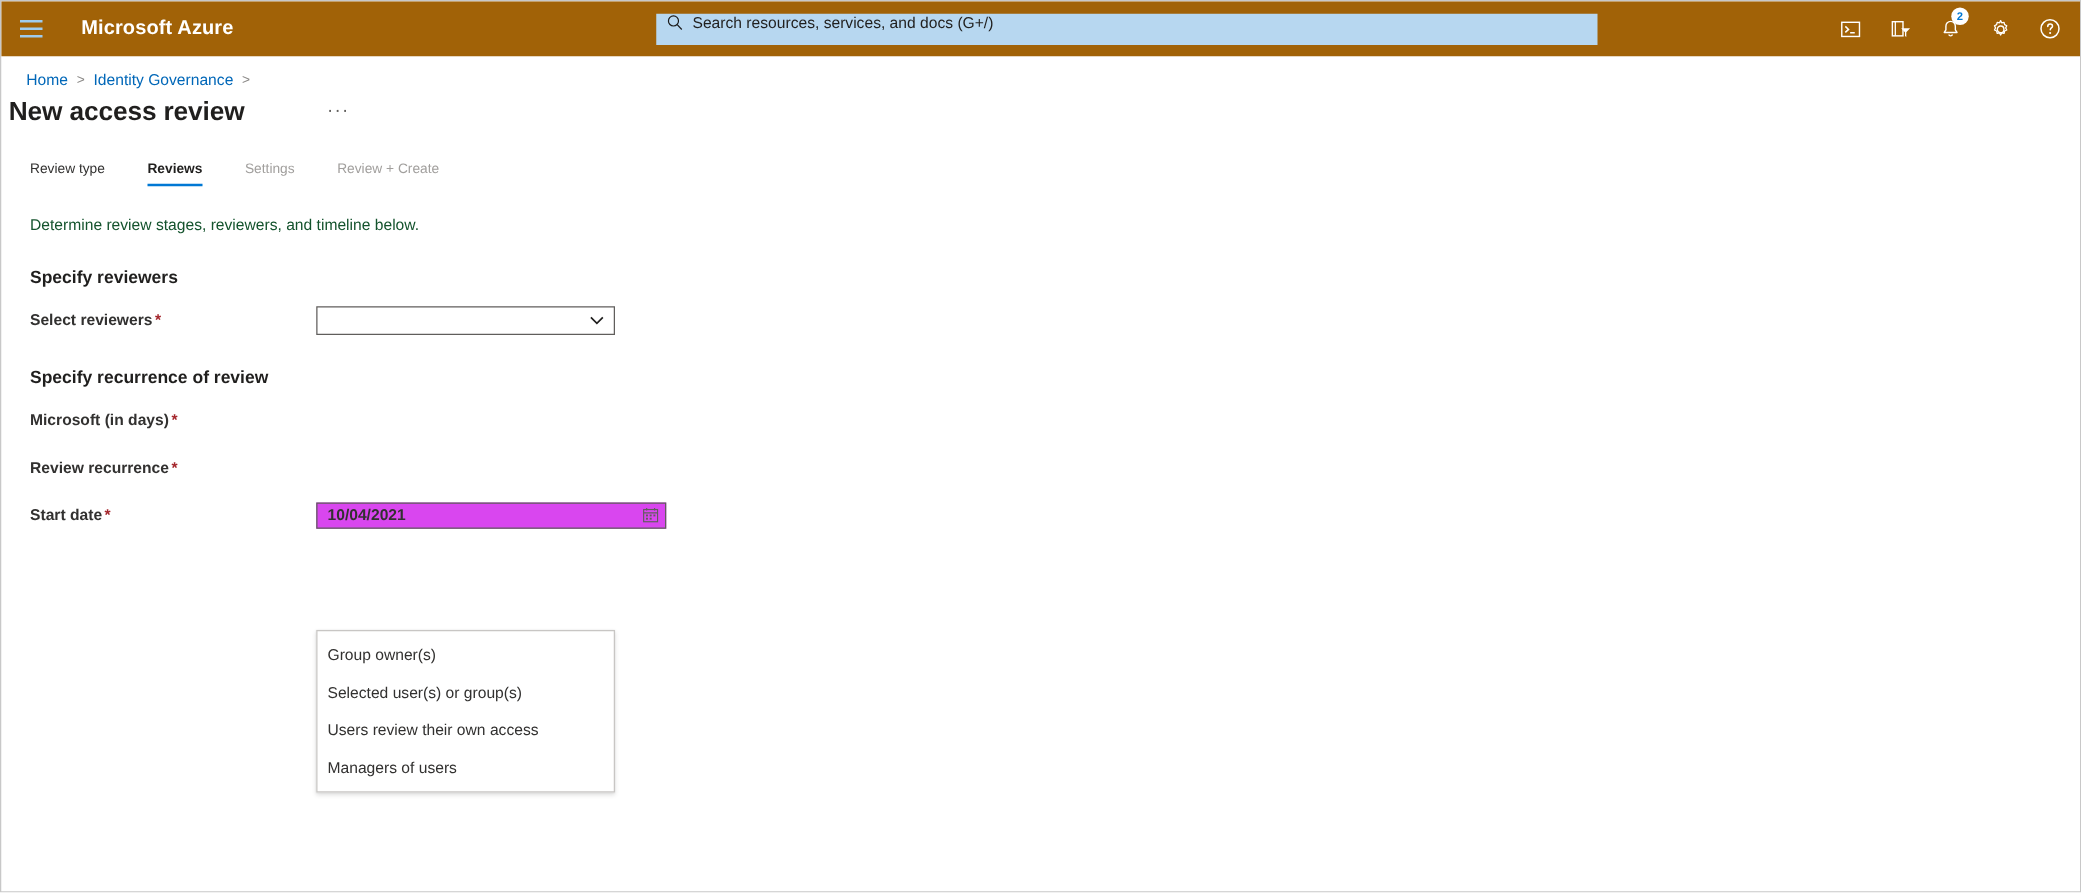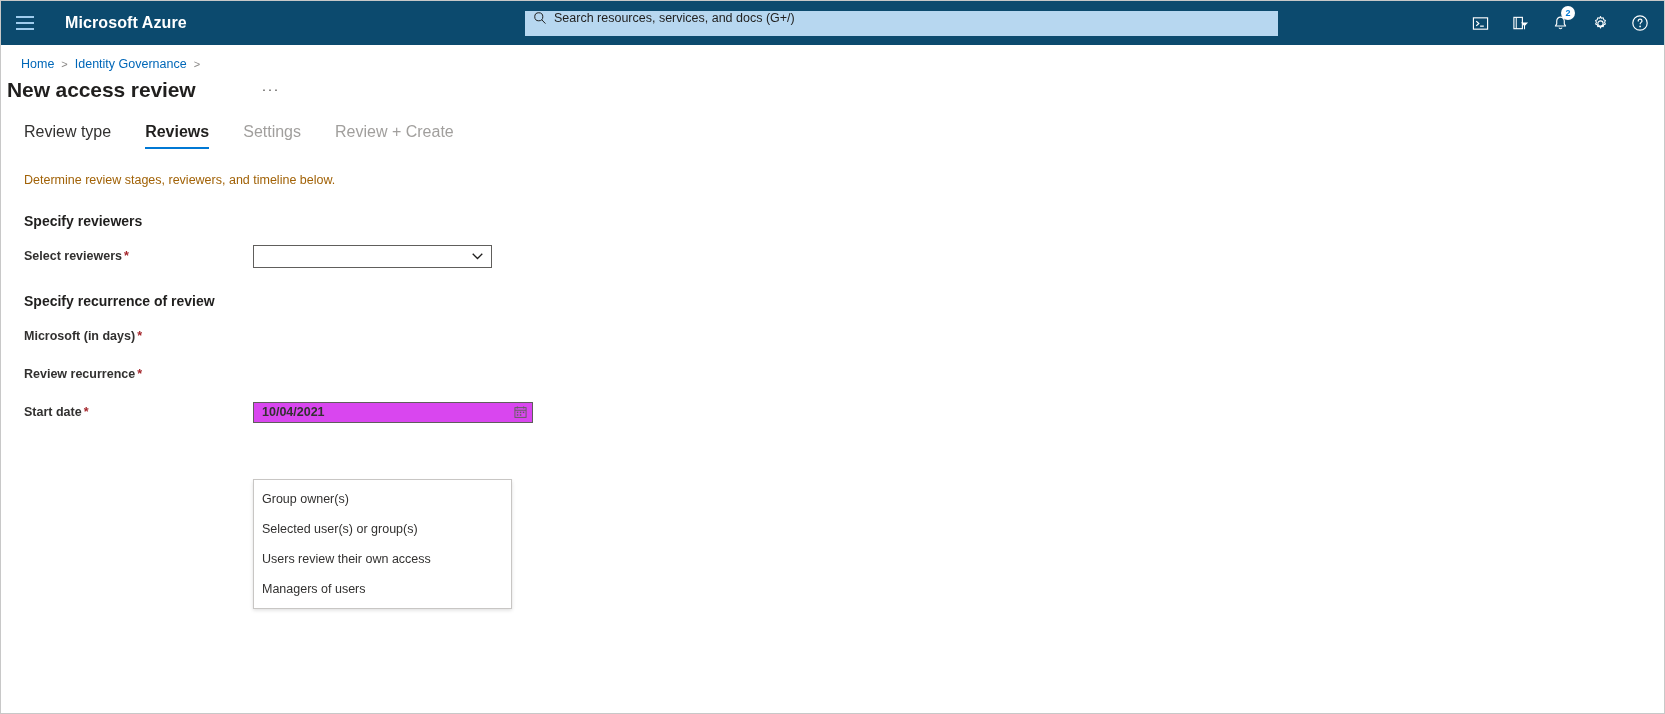--- a/index.html
+++ b/index.html
@@ -20,21 +20,21 @@
     height: 714px;
     overflow: hidden;
     background: #ffffff;
     border: 1px solid #c8c8c8;
   }
 
   
   .topbar {
     position: relative;
     height: 44px;
-    background: #0c4a6e;
+    background: #a16207;
     display: flex;
     align-items: center;
     padding: 0 0 0 0;
     flex: 0 0 auto;
   }
   .hamburger {
     width: 48px;
     height: 44px;
     display: flex;
     flex-direction: column;
@@ -167,21 +167,21 @@
   }
 
   
   .tabs {
     display: flex;
     align-items: flex-end;
     padding: 47px 0 0 23px;
     height: 36px;
   }
   .tab {
-    font-size: 16px;
+    font-size: 11px;
     color: #323130;
     padding: 0 0 8px 0;
     margin-right: 34px;
     cursor: pointer;
     position: relative;
     white-space: nowrap;
   }
   .tab.active {
     font-weight: bold;
     color: #201f1e;
@@ -196,21 +196,21 @@
     height: 2px;
     background: #0078d4;
   }
   .tab.disabled {
     color: #a19f9d;
     cursor: default;
   }
 
   .subtitle {
     font-size: 12.5px;
-    color: #a16207;
+    color: #14532d;
     padding: 24px 0 0 23px;
   }
 
   
   .form {
     position: relative;
     padding: 0 0 0 23px;
   }
   .section-head {
     font-size: 14px;
@@ -261,22 +261,22 @@
     transform: translateY(-50%);
     color: #201f1e;
     display: block;
   }
   .select-value { white-space: nowrap; overflow: hidden; }
 
   
   .dropdown {
     position: absolute;
     left: 252px;
-    top: 266px;
-    width: 259px;
+    top: 291px;
+    width: 239px;
     background: #ffffff;
     border: 1px solid #c8c6c4;
     box-shadow: 0 1.6px 3.6px rgba(0,0,0,.13), 0 .3px .9px rgba(0,0,0,.10);
     padding: 4px 0;
     z-index: 40;
   }
   .dd-item {
     font-size: 12.5px;
     color: #323130;
     height: 30px;

